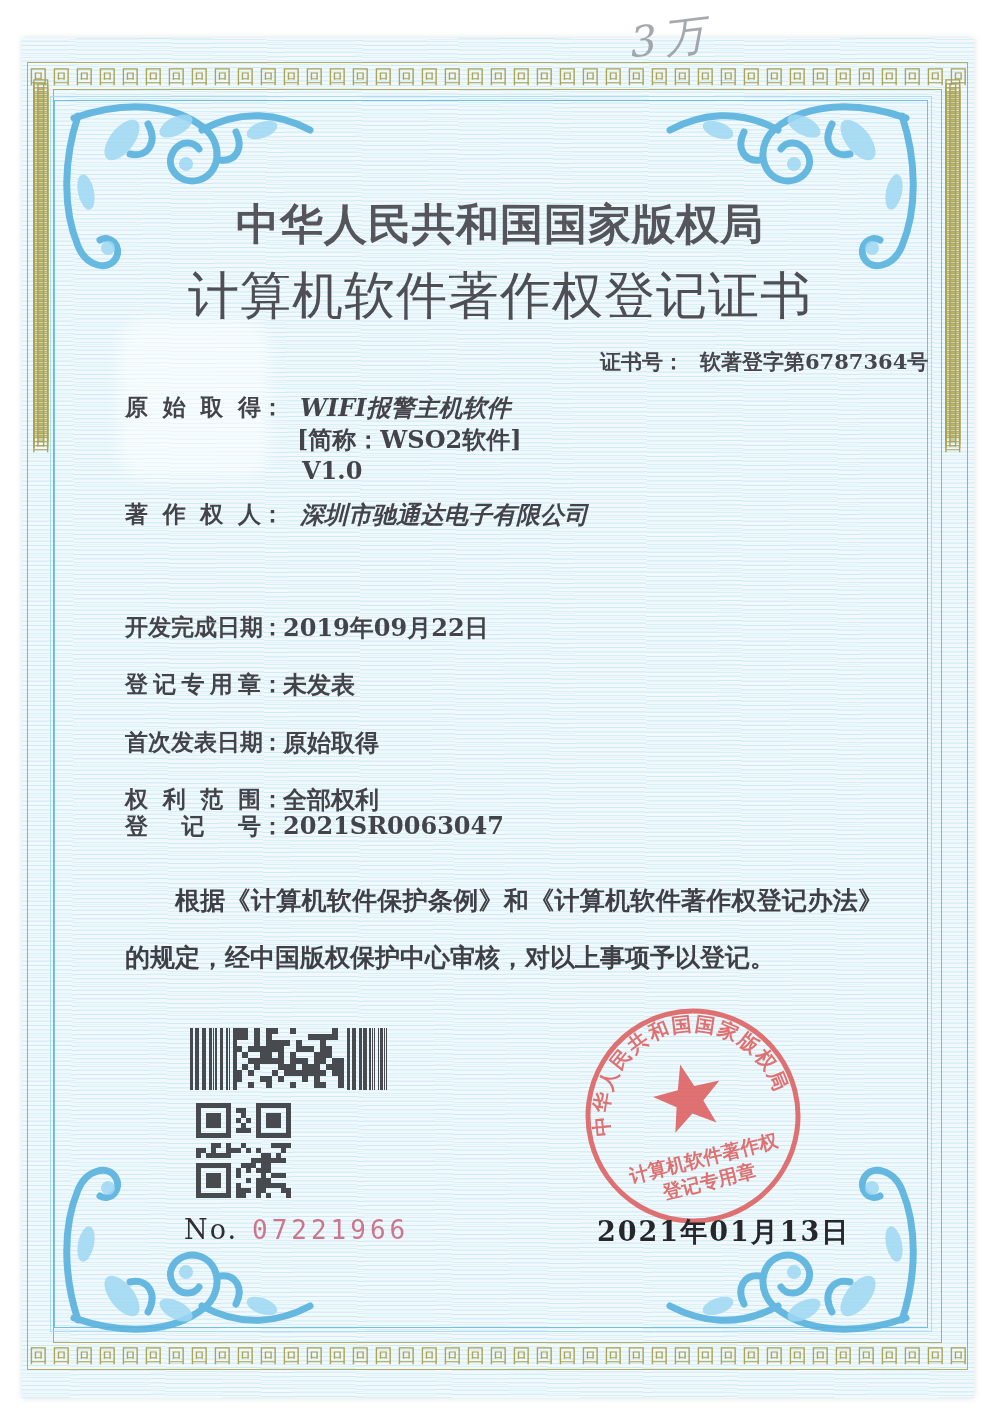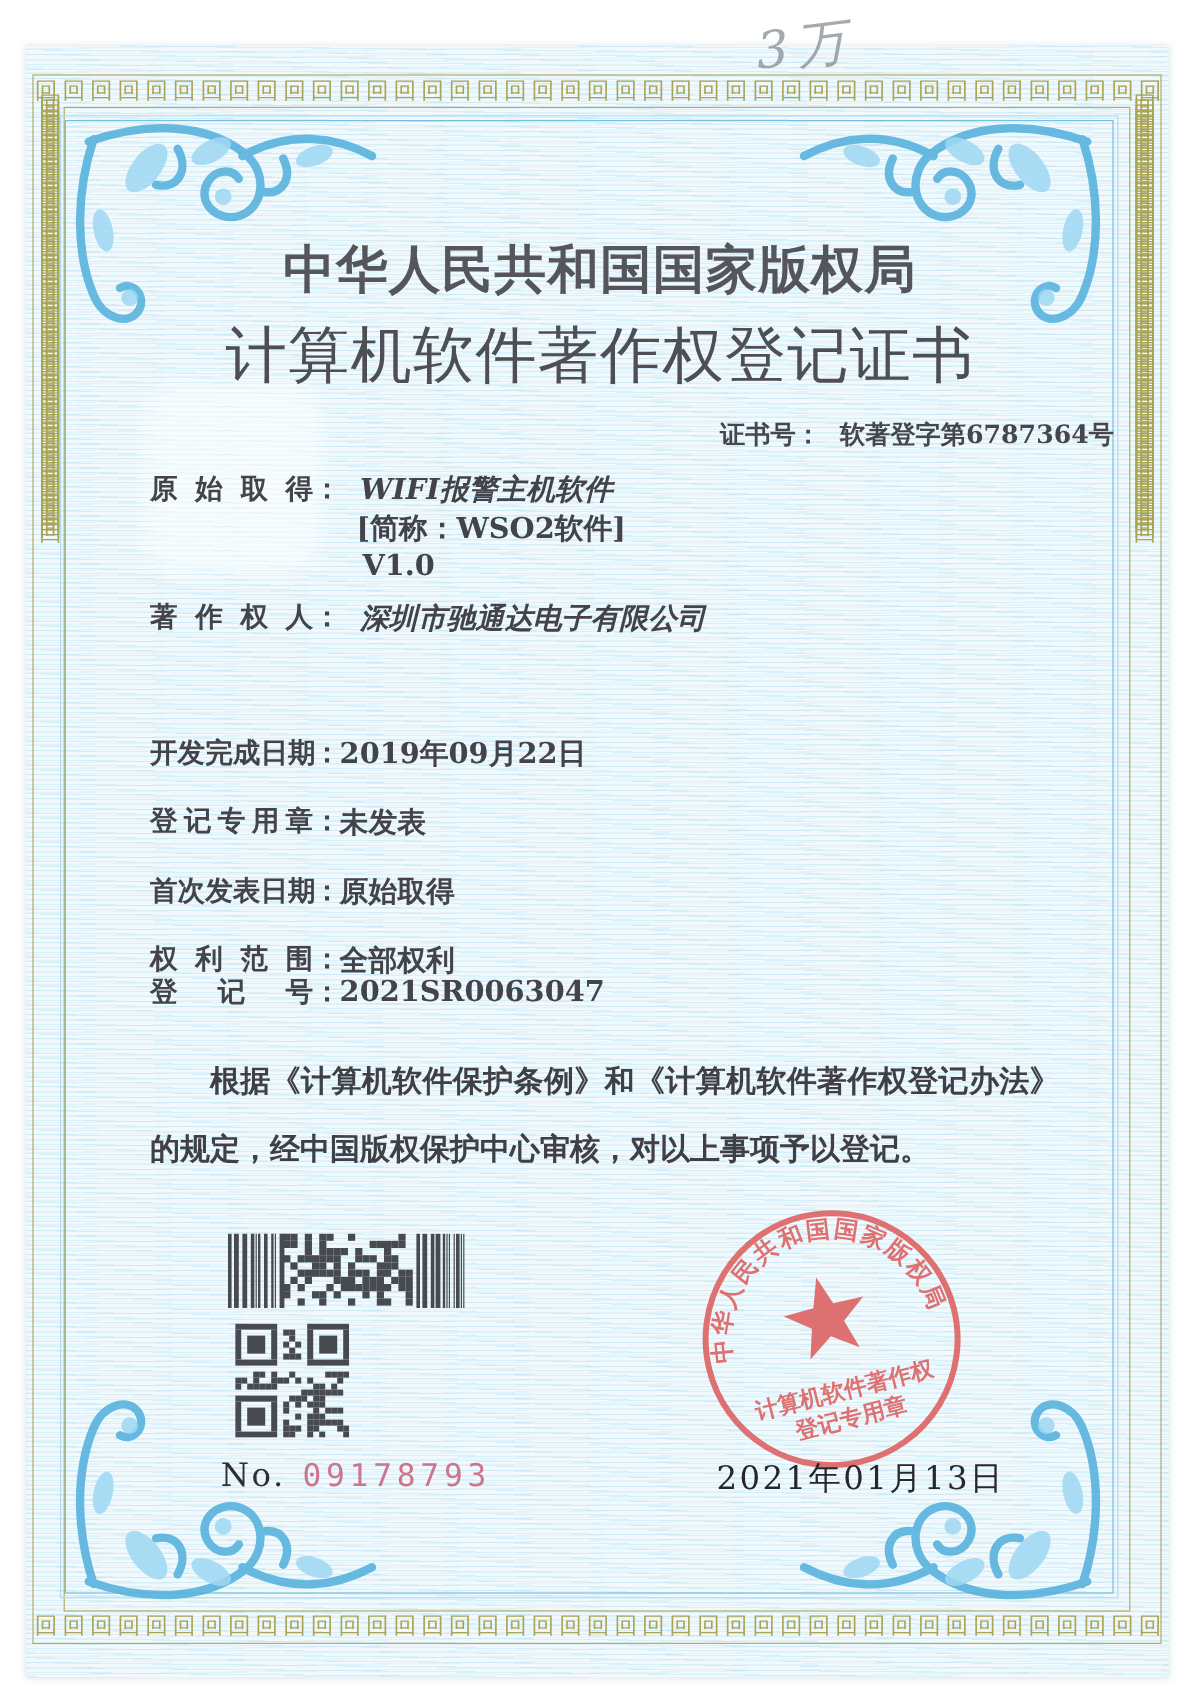--- a/index.html
+++ b/index.html
@@ -99,21 +99,21 @@
   .seal-text{fill:var(--seal-red);font-weight:bold;font-family:"DejaVu Serif","Liberation Serif",serif;}
   .seal-star{fill:var(--seal-red);}
   
   .serial-line{position:absolute;left:158px;top:1214px;white-space:nowrap;}
   .serial-label{font-size:27px;color:#2e2f33;letter-spacing:2px;margin-left:26px;}
   .serial-number{
     font-family:"DejaVu Sans Mono","Liberation Mono",monospace;
     font-size:26px;color:var(--serial-red);letter-spacing:4px;margin-left:14px;opacity:.85;
   }
   .issue-date{
-    position:absolute;left:597px;top:1214px;font-size:27px;font-weight:normal;color:#26272b;
+    position:absolute;left:597px;top:1214px;font-size:27px;font-weight:bold;color:#26272b;
     letter-spacing:2px;white-space:nowrap;
   }
 </style>
 </head>
 <body>
 
 <svg width="0" height="0" style="position:absolute" aria-hidden="true">
   <symbol id="flourish-sym" viewBox="0 0 260 200">
     <g class="fl-stroke">
       <path d="M22,20 C8,62 6,112 22,150 C30,170 52,176 60,162 C66,150 54,138 44,144"></path>
@@ -426,15 +426,15 @@
     <text class="seal-text" font-size="20" letter-spacing="2">
       <textPath href="#sealArc" xlink:href="#sealArc" startOffset="50%" text-anchor="middle">中华人民共和国国家版权局</textPath>
     </text>
     <polygon class="seal-star" points="116,63 124.5,87.3 150.2,87.9 129.8,103.5 137.2,128.1 116,113.5 94.8,128.1 102.2,103.5 81.8,87.9 107.5,87.3"></polygon>
     <text class="seal-text" x="116" y="166" font-size="19" text-anchor="middle">计算机软件著作权</text>
     <text class="seal-text" x="116" y="190" font-size="19" text-anchor="middle">登记专用章</text>
   </g>
 </svg>
 
 <div class="serial-line">
-  <span class="serial-label">No.</span><span class="serial-number">09178793</span>
+  <span class="serial-label">No.</span><span class="serial-number">07221966</span>
 </div>
 <div class="issue-date">2021年01月13日</div>
 
 </body></html>

